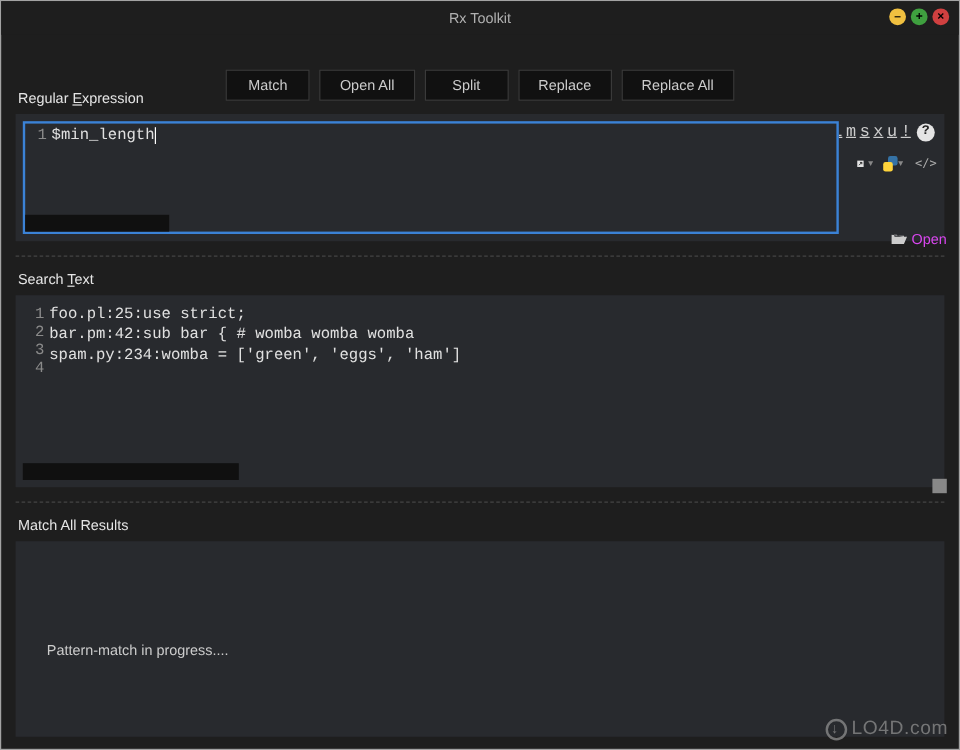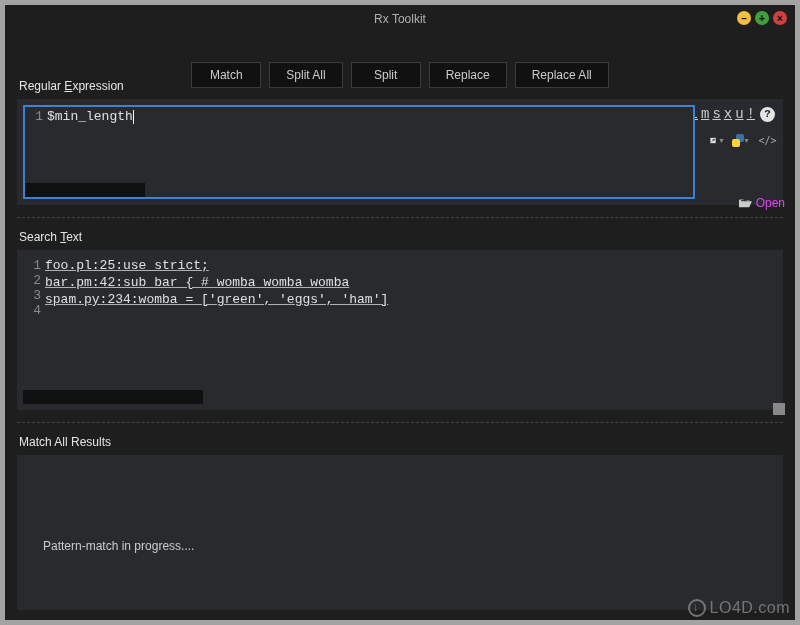--- a/index.html
+++ b/index.html
@@ -9,21 +9,21 @@
       background: #0f0f0f;
       font-family: Arial, Helvetica, sans-serif;
       color: #b0b0b0;
       overflow: hidden;
       position: relative;
     }
     .window {
       width: 800px;
       height: 625px;
       background: #1e1e1e;
-      border: 5px solid #a3a3a3;
+      border: 1px solid #a3a3a3;
       display: flex;
       flex-direction: column;
     }
     .titlebar {
       height: 28px;
       background: #1e1e1e;
       position: relative;
       display: flex;
       align-items: center;
       justify-content: center;
@@ -202,21 +202,21 @@
       color: #d946ef;
       font-size: 12px;
       display: flex;
       align-items: center;
       gap: 4px;
       cursor: pointer;
     }
     .search-editor {
       display: flex;
     }
-    .search-code { flex: 1; text-decoration: underline; }
+    .search-code { flex: 1; }
     .dark-strip2 {
       position: absolute;
       bottom: 6px;
       left: 6px;
       width: 180px;
       height: 14px;
       background: #101010;
     }
 
     .results-panel {
@@ -276,21 +276,21 @@
     <span>Rx Toolkit</span>
     <div class="title-ctrls">
       <div class="title-btn btn-min">–</div>
       <div class="title-btn btn-max">+</div>
       <div class="title-btn btn-close">×</div>
     </div>
   </div>
 
   <div class="toolbar">
     <button class="tool-btn">Match</button>
-    <button class="tool-btn">Split All</button>
+    <button class="tool-btn">Open All</button>
     <button class="tool-btn">Split</button>
     <button class="tool-btn">Replace</button>
     <button class="tool-btn">Replace All</button>
   </div>
 
   <div class="section-label">
     <span>Regular </span><span class="ul">E</span><span>xpression</span>
   </div>
 
   <div class="panel regex-panel">

